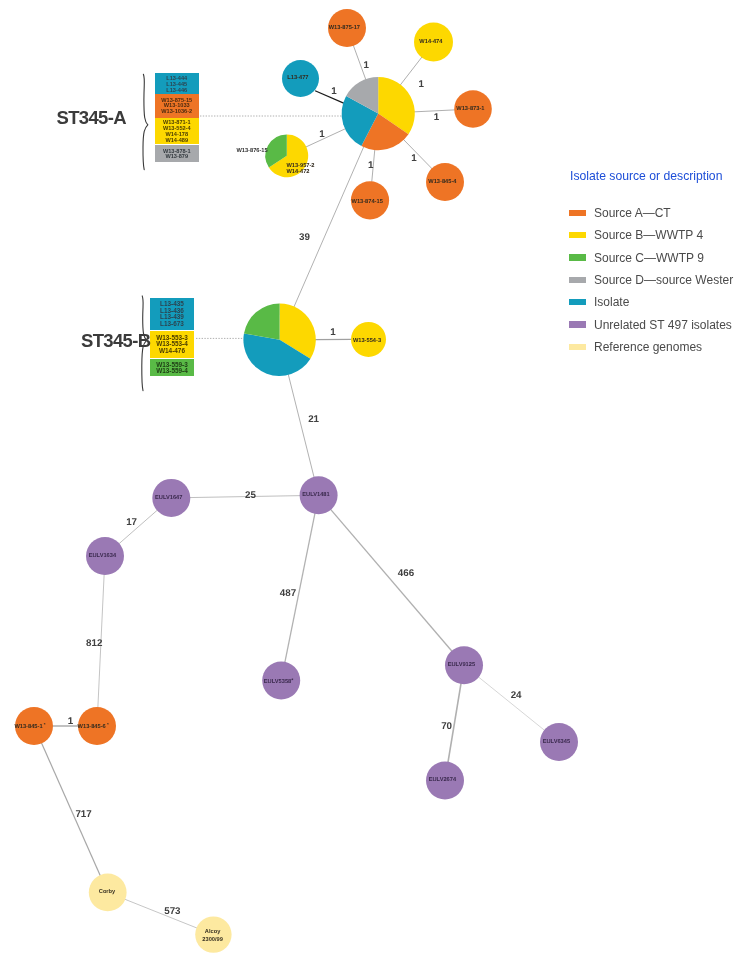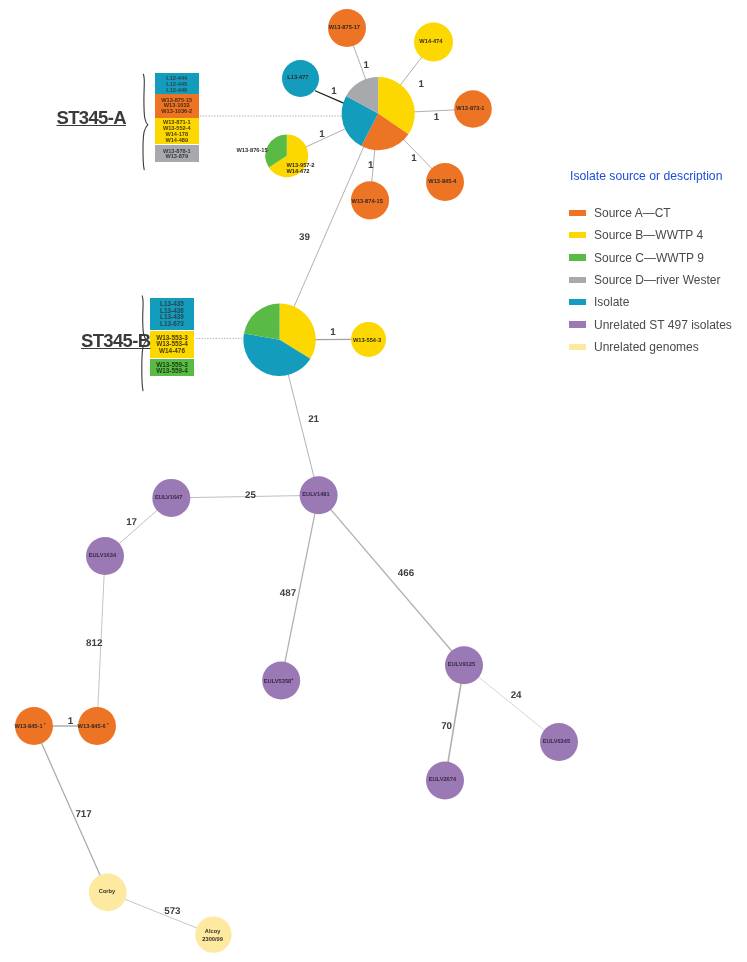--- a/index.html
+++ b/index.html
@@ -3,21 +3,21 @@
 <meta charset="utf-8">
 <title>Minimum spanning tree of ST345 isolates</title>
 <style>
   html,body{margin:0;padding:0;background:#ffffff;}
   body{width:747px;height:962px;font-family:"Liberation Sans",sans-serif;overflow:hidden;}
   #stage{position:relative;width:747px;height:962px;background:#fff;}
   svg#net{position:absolute;left:0;top:0;width:747px;height:962px;display:block;}
   svg text{text-rendering:geometricPrecision;}
   #nodelabels-layer,#edgelabels-layer{will-change:opacity;}
   #boxes, #clusterlabels, .legend{will-change:opacity;}
-  .cluster-label{position:absolute;font-weight:bold;font-size:18.5px;color:#3b3b3b;letter-spacing:-0.65px;white-space:nowrap;text-decoration:underline;}
+  .cluster-label{position:absolute;font-weight:bold;font-size:18.5px;color:#3b3b3b;letter-spacing:-0.65px;white-space:nowrap;}
   .legend{position:absolute;left:0;top:0;}
   .legend-title{position:absolute;left:570px;top:168.5px;font-size:12.2px;color:#1d4ed8;white-space:nowrap;}
   .legend-row{position:absolute;left:568.5px;height:17px;}
   .legend-swatch{position:absolute;left:0;top:4.5px;width:17.5px;height:6.5px;}
   .legend-text{position:absolute;left:25.5px;top:0px;font-size:12px;color:#4a4a4a;white-space:nowrap;line-height:17px;}
   .memberbox{position:absolute;text-align:center;}
   .memberblock{position:absolute;left:0;display:flex;flex-direction:column;justify-content:center;}
   .memberblock div{font-family:"Liberation Sans",sans-serif;font-size:5.6px;font-weight:bold;color:#3a3328;white-space:nowrap;letter-spacing:0px;}
 </style>
 </head>
@@ -225,29 +225,29 @@
         <div class="legend-row" style="top: 227.37px;">
           <div class="legend-swatch" style="background: rgb(253, 216, 0);"></div>
           <div class="legend-text">Source B—WWTP 4</div>
         </div>
         <div class="legend-row" style="top: 249.74px;">
           <div class="legend-swatch" style="background: rgb(89, 186, 70);"></div>
           <div class="legend-text">Source C—WWTP 9</div>
         </div>
         <div class="legend-row" style="top: 272.11px;">
           <div class="legend-swatch" style="background: rgb(167, 169, 172);"></div>
-          <div class="legend-text">Source D—river Wester</div>
+          <div class="legend-text">Source D—source Wester</div>
         </div>
         <div class="legend-row" style="top: 294.48px;">
           <div class="legend-swatch" style="background: rgb(19, 156, 188);"></div>
           <div class="legend-text">Isolate</div>
         </div>
         <div class="legend-row" style="top: 316.85px;">
           <div class="legend-swatch" style="background: rgb(154, 121, 180);"></div>
           <div class="legend-text">Unrelated ST 497 isolates</div>
         </div>
         <div class="legend-row" style="top: 339.22px;">
           <div class="legend-swatch" style="background: rgb(253, 233, 160);"></div>
-          <div class="legend-text">Unrelated genomes</div>
+          <div class="legend-text">Reference genomes</div>
         </div>
       </div>
   </div>
 </div>
 
 </body></html>

